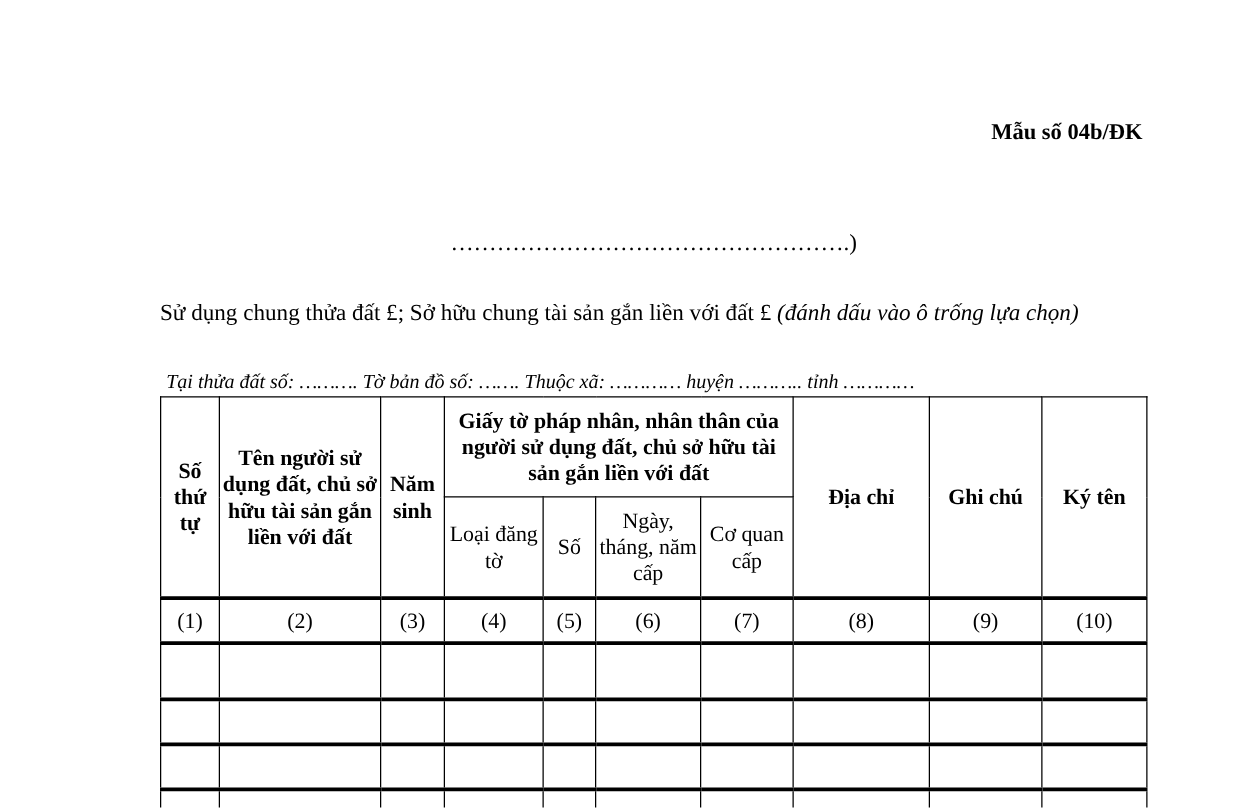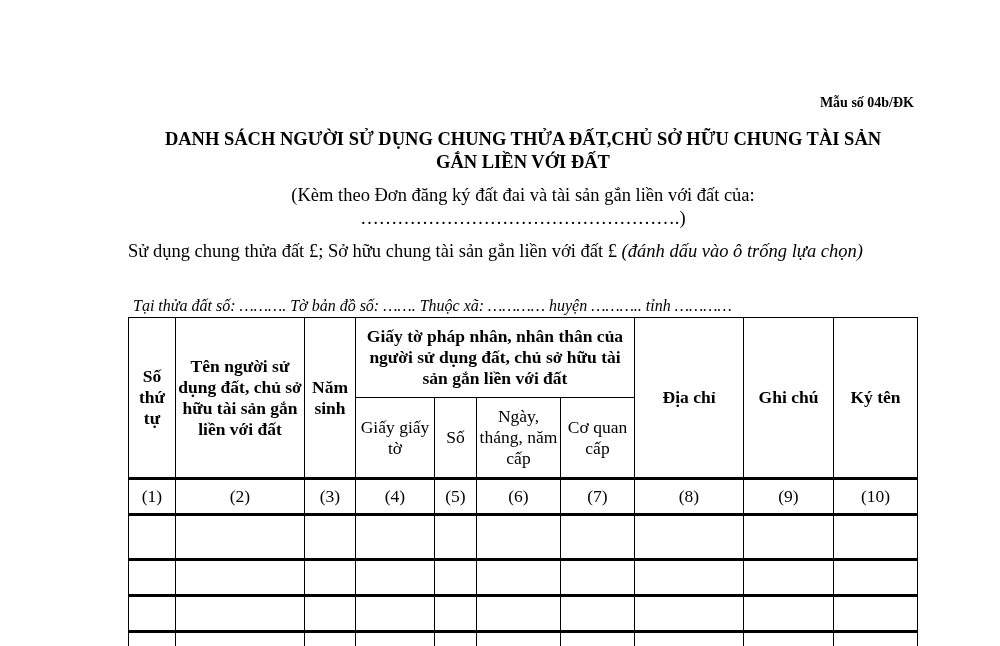--- a/index.html
+++ b/index.html
@@ -6,21 +6,21 @@
       margin: 0; padding: 0;
       background: #ffffff;
       width: 1000px; height: 646px;
       overflow: hidden;
       font-family: "Liberation Serif", "DejaVu Serif", serif;
       color: #000;
     }
     .page { position: relative; width: 1000px; height: 646px; }
     .form-code {
       position: absolute; right: 86px; top: 95px;
-      font-weight: bold; font-size: 14px;
+      font-weight: bold; font-size: 18px;
     }
     .title {
       position: absolute; left: 128px; width: 790px; top: 128px;
       text-align: center; font-weight: bold; font-size: 18.5px; line-height: 23px;
     }
     .attach {
       position: absolute; left: 128px; width: 790px; top: 184px;
       text-align: center; font-size: 18.5px; line-height: 23px;
     }
     .usage {
@@ -52,27 +52,22 @@
     tr.row2 td { height: 33px; border-bottom: 3px solid #000; }
     tr.row3 td { height: 33px; border-bottom: 3px solid #000; }
     tr.row4 td { height: 30px; border-bottom: none; }
   </style>
 </head>
 <body>
 
 <div class="page">
   <div class="form-code">Mẫu số 04b/ĐK</div>
 
-  <div class="title">
-    <div>DANH SÁCH NGƯỜI SỬ DỤNG CHUNG THỬA ĐẤT,CHỦ SỞ HỮU CHUNG TÀI SẢN</div>
-    <div>GẮN LIỀN VỚI ĐẤT</div>
-  </div>
 
   <div class="attach">
-    <div>(Kèm theo Đơn đăng ký đất đai và tài sản gắn liền với đất của:</div>
     <div>…………………………………………….)</div>
   </div>
 
   <div class="usage">
     <span>Sử dụng chung thửa đất £; Sở hữu chung tài sản gắn liền với đất £ </span><i>(đánh dấu vào ô trống lựa chọn)</i>
   </div>
 
   <div class="location">Tại thửa đất số: ………. Tờ bản đồ số: ……. Thuộc xã: ………… huyện ……….. tỉnh …………</div>
 
   <table class="grid">
@@ -92,21 +87,21 @@
         <tr class="h1">
       <td rowspan="2" class="hb">Số thứ tự</td>
       <td rowspan="2" class="hb">Tên người sử dụng đất, chủ sở hữu tài sản gắn liền với đất</td>
       <td rowspan="2" class="hb">Năm sinh</td>
       <td colspan="4" class="hb">Giấy tờ pháp nhân, nhân thân của người sử dụng đất, chủ sở hữu tài sản gắn liền với đất</td>
       <td rowspan="2" class="hb">Địa chỉ</td>
       <td rowspan="2" class="hb">Ghi chú</td>
       <td rowspan="2" class="hb">Ký tên</td>
     </tr>
     <tr class="h2">
-      <td>Giấy giấy tờ</td>
+      <td>Loại đăng tờ</td>
       <td>Số</td>
       <td>Ngày, tháng, năm cấp</td>
       <td>Cơ quan cấp</td>
     </tr>
     <tr class="num">
       <td>(1)</td>
       <td>(2)</td>
       <td>(3)</td>
       <td>(4)</td>
       <td>(5)</td>

